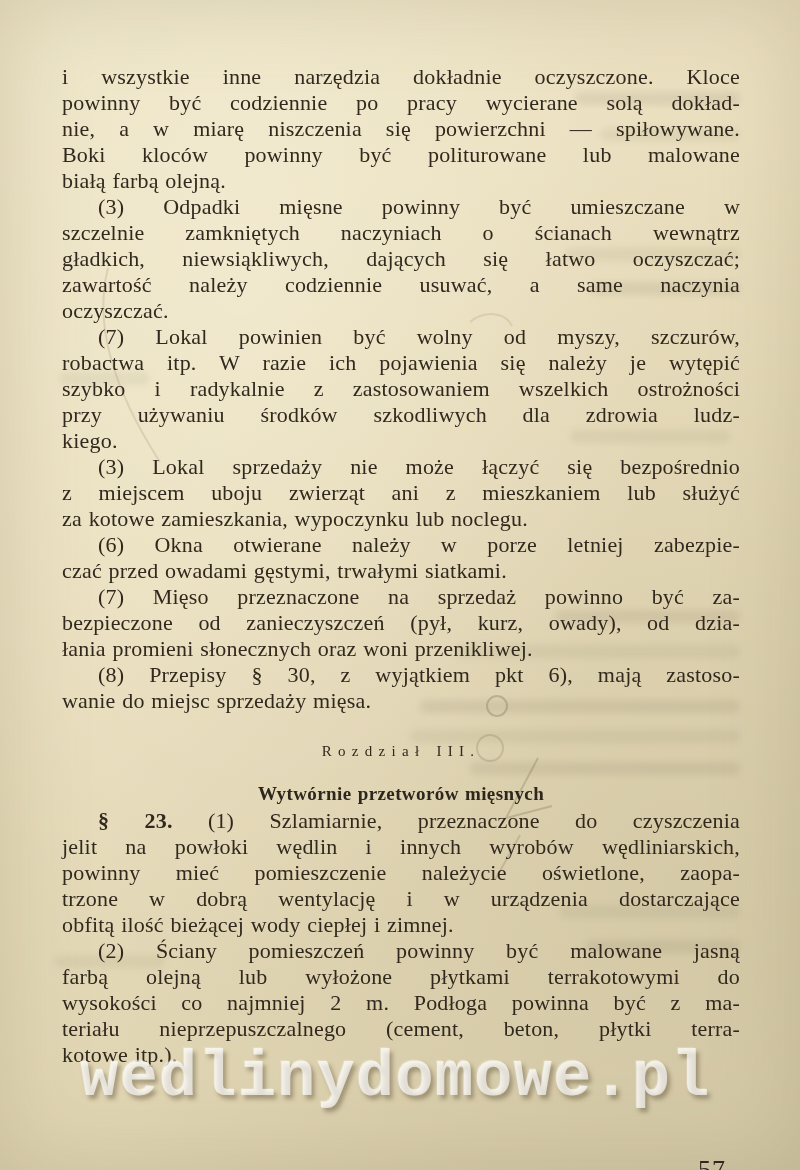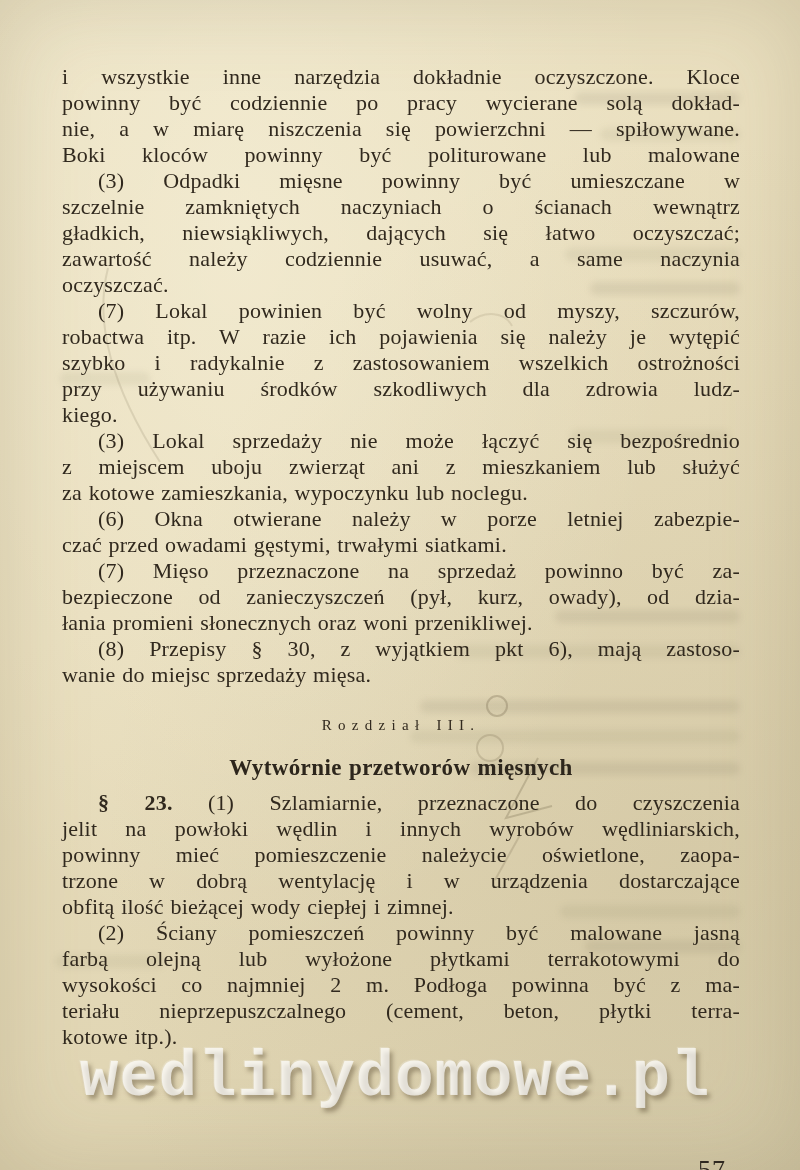--- a/index.html
+++ b/index.html
@@ -27,24 +27,24 @@
   }
   .line{text-align:justify;text-align-last:justify;white-space:nowrap;}
   .line.final{text-align-last:auto;white-space:normal;}
   .line.indent{padding-left:36px;}
   .line b{font-weight:bold;}
   h2.chapter{
     margin:24px 0 0 0;font-size:15px;font-weight:normal;text-align:center;
     letter-spacing:0.42em;line-height:26px;color:#31291e;
   }
   h3.section{
-    margin:16px 0 0 0;font-size:23px;font-weight:bold;text-align:center;
+    margin:16px 0 0 0;font-size:19px;font-weight:bold;text-align:center;
     line-height:28px;color:#2d261c;letter-spacing:0.4px;
   }
-  .body-bottom{margin-top:8px;}
+  .body-bottom{}
   .watermark{
     position:absolute;left:80px;top:1046px;width:700px;
     font-family:Liberation Mono, monospace;
     font-weight:bold;font-size:64px;line-height:1;letter-spacing:1px;
     color:rgba(255,255,255,0.68);
     text-shadow:3px 4px 4px rgba(105,92,65,0.50), -1px -1px 1px rgba(255,255,255,0.25);
     white-space:nowrap;
   }
   .page-number{
     position:absolute;left:698px;top:1155px;
@@ -81,20 +81,21 @@
     <path d="M470 322 C 485 310, 505 312, 512 326" stroke="rgba(112,100,72,0.14)"></path>
   </g>
 </svg>
 
 <main class="text-col">
   <section id="body-top">
       <div class="line">i wszystkie inne narzędzia dokładnie oczyszczone. Kloce</div>
       <div class="line">powinny być codziennie po pracy wycierane solą dokład-</div>
       <div class="line">nie, a w miarę niszczenia się powierzchni — spiłowywane.</div>
       <div class="line">Boki kloców powinny być politurowane lub malowane</div>
+      <div class="line final">białą farbą olejną.</div>
       <div class="line indent">(3) Odpadki mięsne powinny być umieszczane w</div>
       <div class="line">szczelnie zamkniętych naczyniach o ścianach wewnątrz</div>
       <div class="line">gładkich, niewsiąkliwych, dających się łatwo oczyszczać;</div>
       <div class="line">zawartość należy codziennie usuwać, a same naczynia</div>
       <div class="line final">oczyszczać.</div>
       <div class="line indent">(7) Lokal powinien być wolny od myszy, szczurów,</div>
       <div class="line">robactwa itp. W razie ich pojawienia się należy je wytępić</div>
       <div class="line">szybko i radykalnie z zastosowaniem wszelkich ostrożności</div>
       <div class="line">przy używaniu środków szkodliwych dla zdrowia ludz-</div>
       <div class="line final">kiego.</div>

